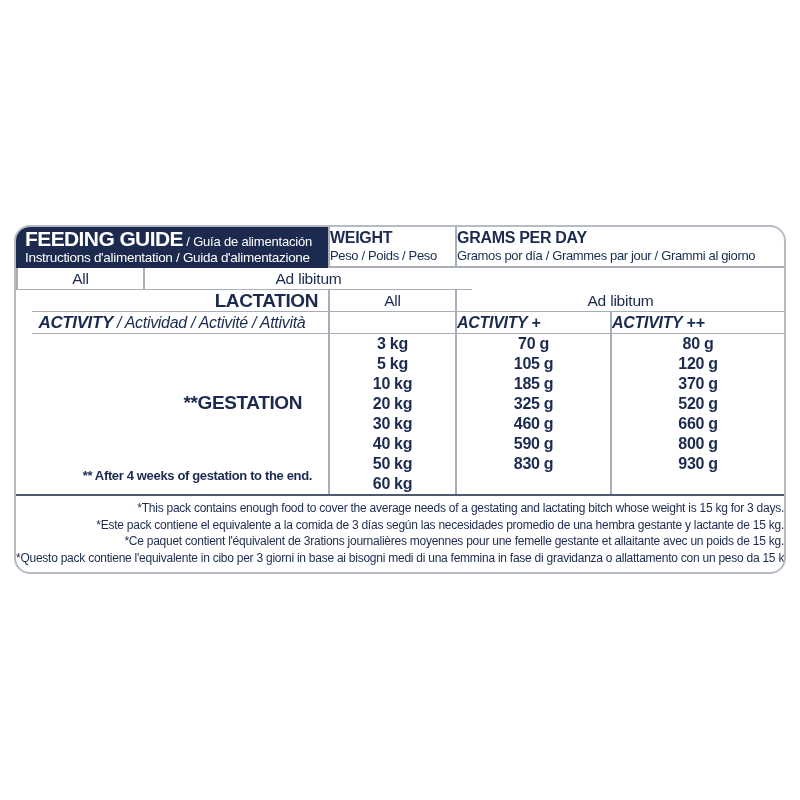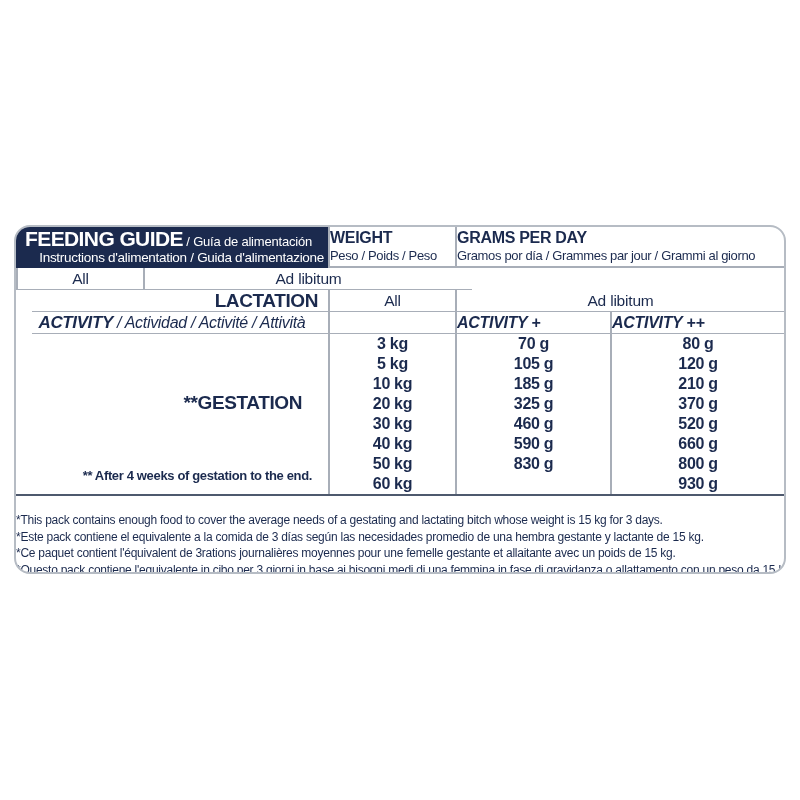--- a/index.html
+++ b/index.html
@@ -18,21 +18,21 @@
   .c-weight { width:127px; flex:0 0 127px; border-left:2px solid #a8aeb8; }
   .c-grams { width:329px; flex:0 0 329px; border-left:2px solid #a8aeb8; }
   .c-plus { width:155px; flex:0 0 155px; border-left:2px solid #a8aeb8; }
   .c-plusplus { width:174px; flex:0 0 174px; border-left:2px solid #a8aeb8; }
 
   
   .row-header { height:41px; flex:0 0 41px; }
   .navy-box { background:#1b2a4e; color:#ffffff; padding:3px 4px 0 9px; line-height:18px; white-space:nowrap; }
   .fg-title { font-size:21px; font-weight:bold; letter-spacing:-0.6px; }
   .fg-title-suffix { font-size:13px; font-weight:normal; letter-spacing:-0.2px; }
-  .fg-sub { font-size:13.5px; letter-spacing:-0.3px; margin-top:-2px;text-align:right; }
+  .fg-sub { font-size:13.5px; letter-spacing:-0.3px; margin-top:-2px; }
   .header-cell { padding-top:2px; border-bottom:2px solid #a8aeb8; line-height:18px; white-space:nowrap; }
   .h-main { font-size:16px; font-weight:bold; letter-spacing:-0.3px; }
   .h-sub { font-size:13px; letter-spacing:-0.35px; }
 
   
   .row-simple { height:22px; flex:0 0 22px; }
   .row-simple .c-weight, .row-simple .c-grams,
   .row-activity .c-weight, .row-activity .c-plus, .row-activity .c-plusplus {
       border-bottom:1.5px solid #a8aeb8; }
   .c-label.lined::after { content:""; position:absolute; left:16px; right:0; bottom:0;
@@ -50,21 +50,21 @@
   
   .data-section { height:160px; flex:0 0 160px; }
   .gest-label { position:absolute; top:58px; right:26px; font-size:19px; font-weight:bold; letter-spacing:-0.4px; }
   .gest-note { position:absolute; bottom:11px; right:16px; font-size:13px; font-weight:bold; letter-spacing:-0.35px; }
   .data-col { display:flex; flex-direction:column; }
   .data-cell { height:20px; flex:0 0 20px; font-size:16px; font-weight:bold;
       text-align:center; line-height:20px; letter-spacing:-0.3px; }
 
   
   .foot-sep { height:2px; flex:0 0 2px; background:#4e596d; width:100%; }
-  .footnotes { flex:1; padding-top:16px; text-align:left;border-radius:25px; }
+  .footnotes { flex:1; padding-top:4px; text-align:right;border-radius:25px; }
   .foot-line { font-size:12px; line-height:16.5px; letter-spacing:-0.25px; white-space:nowrap; }
 </style>
 </head>
 <body>
 
 <div class="page">
   <div class="panel">
 
     <div class="row row-header">
       <div class="c-label navy-box">
@@ -123,21 +123,20 @@
         <div class="data-cell">105 g</div>
         <div class="data-cell">185 g</div>
         <div class="data-cell">325 g</div>
         <div class="data-cell">460 g</div>
         <div class="data-cell">590 g</div>
         <div class="data-cell">830 g</div>
       </div>
       <div class="c-plusplus data-col">
         <div class="data-cell">80 g</div>
         <div class="data-cell">120 g</div>
-        <div class="data-cell">210 g</div>
         <div class="data-cell">370 g</div>
         <div class="data-cell">520 g</div>
         <div class="data-cell">660 g</div>
         <div class="data-cell">800 g</div>
         <div class="data-cell">930 g</div>
       </div>
     </div>
 
     <div class="foot-sep"></div>
     <div class="footnotes">

